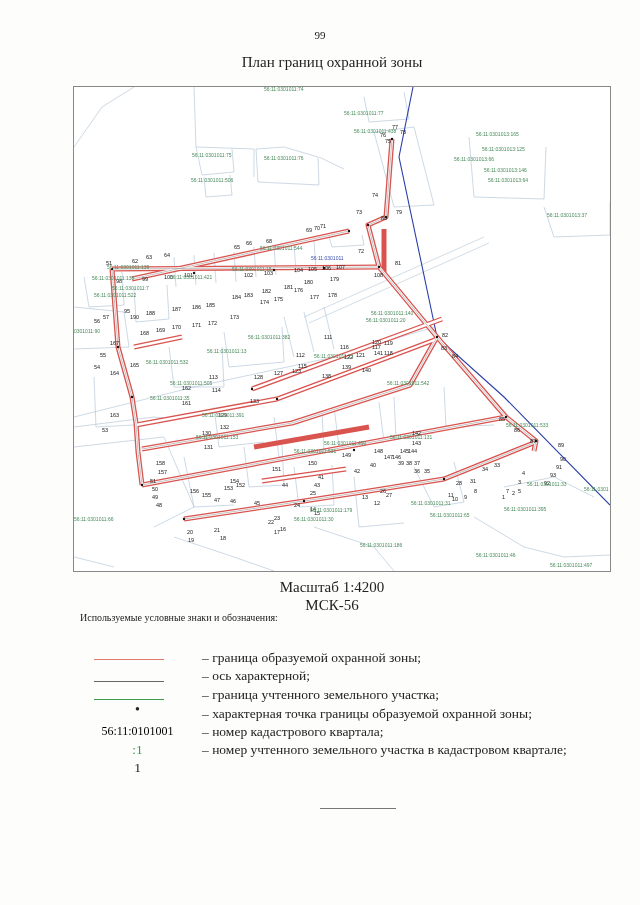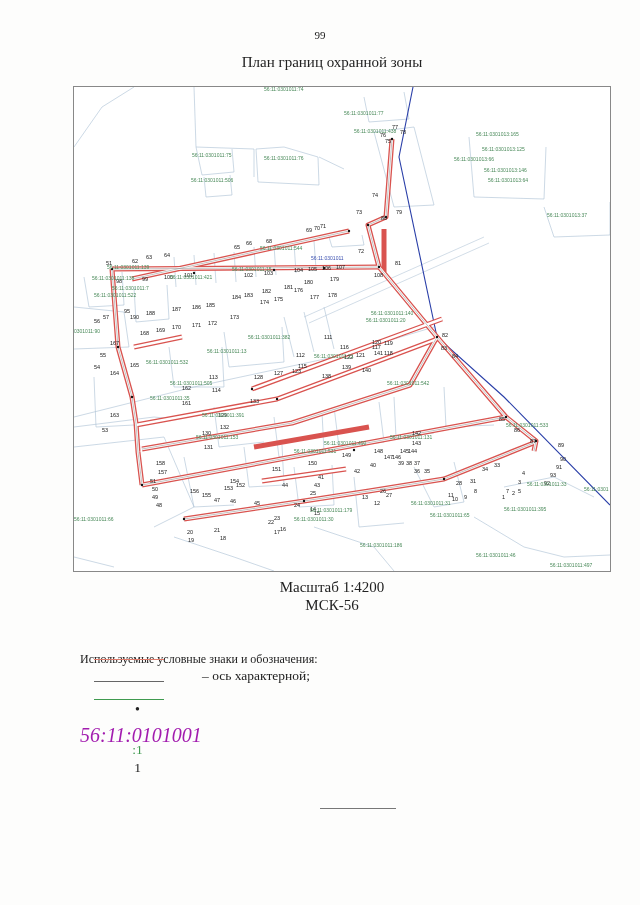--- a/index.html
+++ b/index.html
@@ -2,21 +2,21 @@
 <html><head>
 <meta charset="utf-8">
 <style>
   html,body{margin:0;padding:0;background:#fdfdfc;}
   body{width:640px;height:905px;position:relative;overflow:hidden;font-family:"Liberation Serif","DejaVu Serif",serif;color:#222;}
   .page-num{position:absolute;top:29px;left:0;width:640px;text-align:center;font-size:11px;}
   .title{position:absolute;top:54px;left:0;width:664px;text-align:center;font-size:15px;}
   .map-frame{position:absolute;left:73px;top:86px;width:536px;height:484px;border:1px solid #888;background:#fff;overflow:hidden;}
   .map-frame svg{position:absolute;left:0;top:0;}
   .scale{position:absolute;top:578px;left:0;width:664px;text-align:center;font-size:15px;line-height:18px;}
-  .legend-head{position:absolute;top:652px;left:80px;font-size:12px;}
+  .legend-head{position:absolute;top:612px;left:80px;font-size:10px;}
   .legend-row{position:absolute;left:80px;width:540px;height:18px;font-size:13.5px;}
   .legend-sym{position:absolute;left:0;width:115px;text-align:center;}
   .legend-text{position:absolute;left:122px;white-space:nowrap;}
   .line-sym{position:absolute;left:14px;width:70px;top:9px;height:0;}
   .bottom-rule{position:absolute;top:808px;left:320px;width:76px;border-top:1px solid #777;}
   .lbl{font-family:"Liberation Sans",sans-serif;font-size:5.5px;fill:#222;}
   .cad{font-family:"Liberation Sans",sans-serif;font-size:5px;fill:#4a8a5a;}
 </style>
 </head>
 <body>
@@ -358,34 +358,39 @@
 
 <div class="scale">
   <div>Масштаб 1:4200</div>
   <div>МСК-56</div>
 </div>
 
 <div class="legend-head">Используемые условные знаки и обозначения:</div>
 
 <div class="legend-row" style="top:650px">
   <div class="line-sym" style="border-top:1.2px solid #e07a6a;"></div>
+  <div class="legend-text">– граница образуемой охранной зоны;</div>
 </div>
 <div class="legend-row" style="top:668px">
   <div class="line-sym" style="top:13px;border-top:1.2px solid #666;"></div>
   <div class="legend-text">– ось характерной;</div>
 </div>
 <div class="legend-row" style="top:687px">
   <div class="line-sym" style="top:12px;border-top:1.5px solid #3f9a4f;"></div>
+  <div class="legend-text">– граница учтенного земельного участка;</div>
 </div>
 <div class="legend-row" style="top:706px">
   <div class="legend-sym" style="top:-4px;font-size:14px;">•</div>
+  <div class="legend-text">– характерная точка границы образуемой охранной зоны;</div>
 </div>
 <div class="legend-row" style="top:724px">
-  <div class="legend-sym" style="color:#a21caf;font-size:20px;font-style:italic;">56:11:0101001</div>
+  <div class="legend-sym" style="color:#000000;font-size:12px;">56:11:0101001</div>
+  <div class="legend-text">– номер кадастрового квартала;</div>
 </div>
 <div class="legend-row" style="top:742px">
   <div class="legend-sym" style="color:#3f9a4f;">:1</div>
+  <div class="legend-text">– номер учтенного земельного участка  в кадастровом квартале;</div>
 </div>
 <div class="legend-row" style="top:760px">
   <div class="legend-sym">1</div>
 </div>
 
 <div class="bottom-rule"></div>
 
 </body></html>

